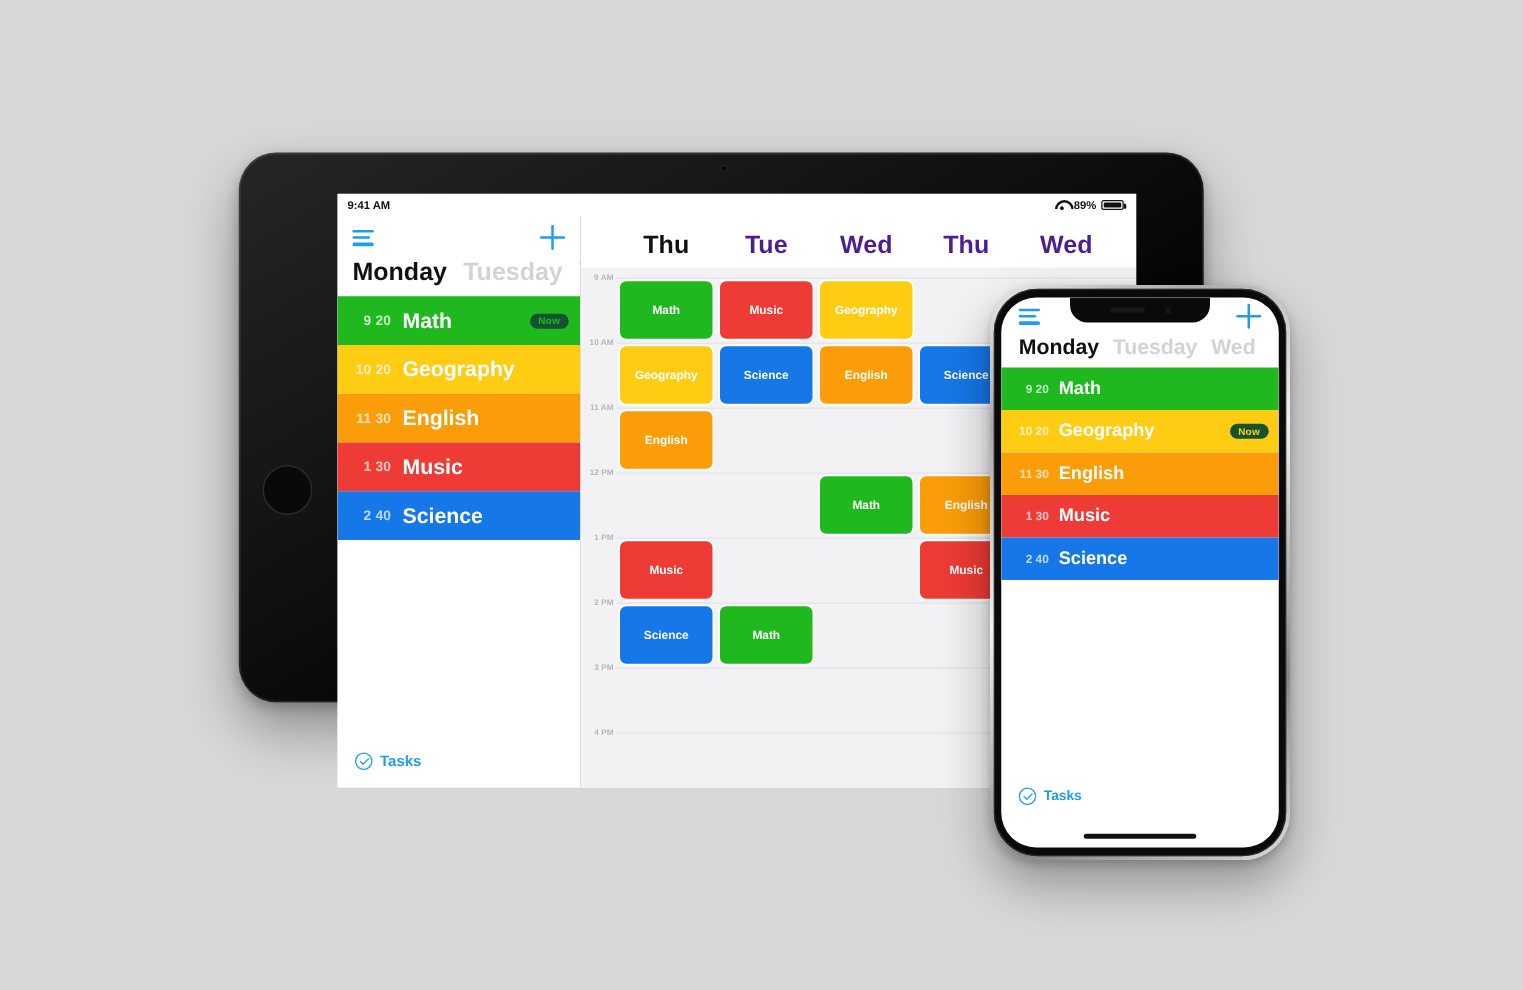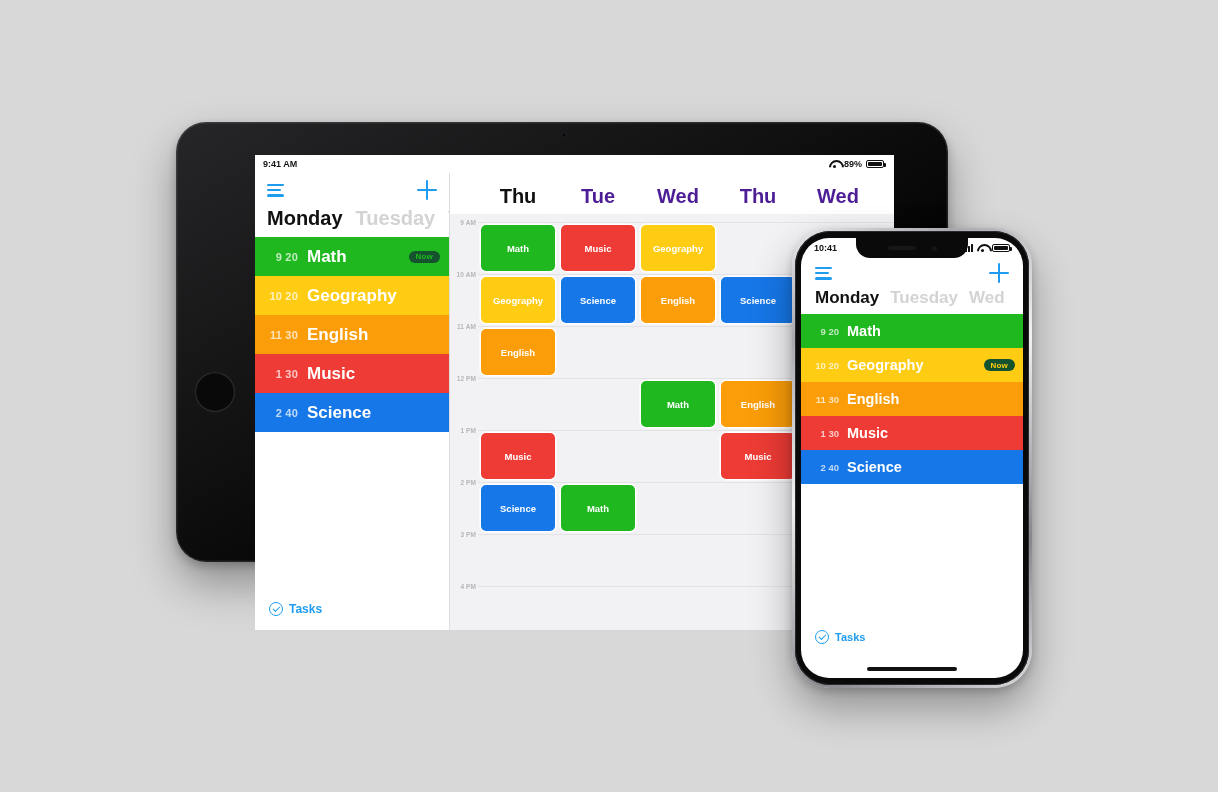--- a/index.html
+++ b/index.html
@@ -7,21 +7,21 @@
     width: 1218px; height: 792px;
     background: #d8d8d8;
     font-family: "Liberation Sans", sans-serif;
     overflow: hidden;
   }
   .stage { position: relative; width: 1218px; height: 792px; }
 
   
   .ipad {
     position: absolute;
-    left: 176px; top: 122px;
+    left: 191px; top: 122px;
     width: 772px; height: 440px;
     background: linear-gradient(150deg,#262628 0%,#101011 42%,#000 70%,#1c1c1e 100%);
     border-radius: 30px;
     box-shadow: 0 22px 44px rgba(0,0,0,.34), 0 4px 10px rgba(0,0,0,.22);
   }
   .ipad::after{
     content:""; position:absolute; inset:0; border-radius:30px;
     box-shadow: inset 0 0 0 1.5px rgba(255,255,255,.10);
     pointer-events:none;
   }
@@ -317,33 +317,20 @@
 
   <div class="iphone">
     <div class="iphone-inner">
       <div class="iphone-screen">
 
         <div class="notch">
           <span class="spk"></span>
           <span class="cam"></span>
         </div>
 
-        <div class="ph-status">
-          <span>10:41</span>
-          <span class="status-right">
-            <span class="bars">
-                <i></i>
-                <i></i>
-                <i></i>
-                <i></i>
-              </span>
-            <span class="wifi-ic"></span>
-            <span class="batt"></span>
-          </span>
-        </div>
 
         <div class="ph-nav">
           <span class="hamburger">
               <i></i>
               <i></i>
               <i></i>
             </span>
           <span class="plus-btn"></span>
         </div>
 

